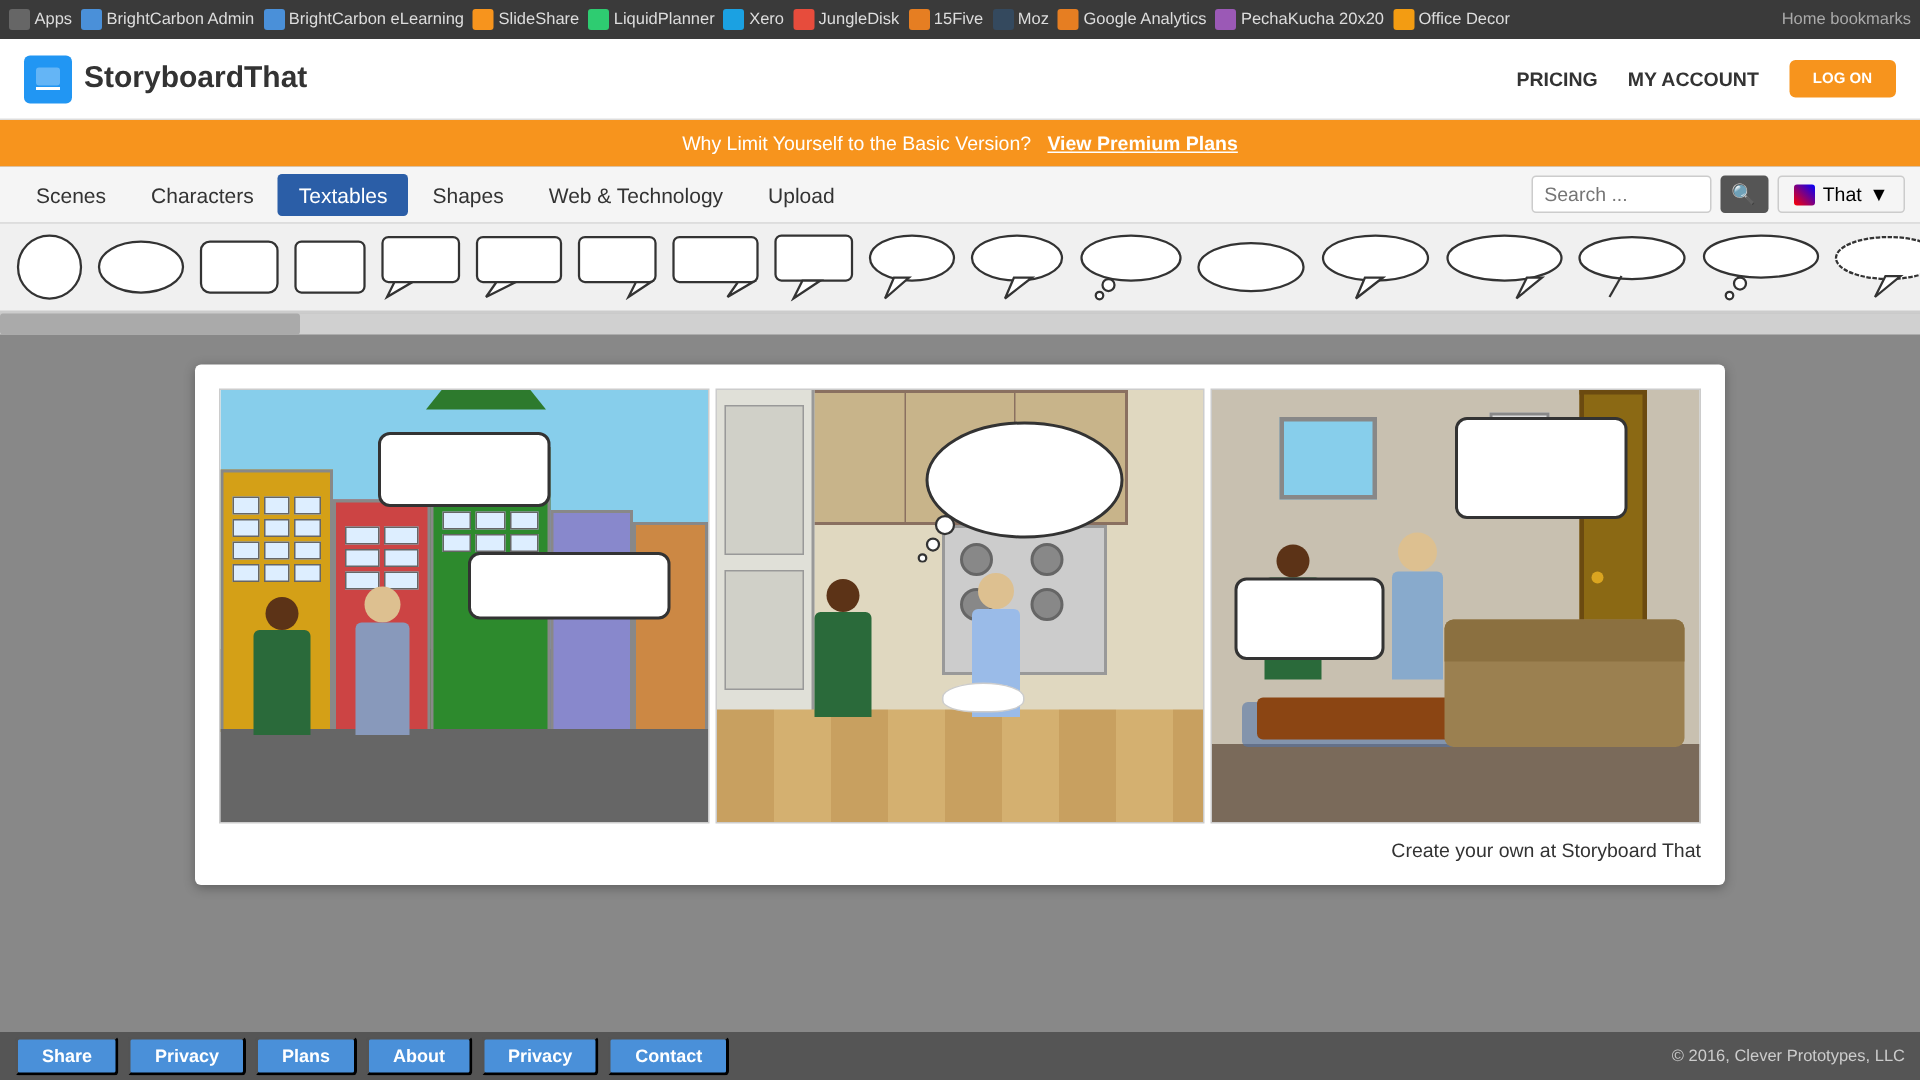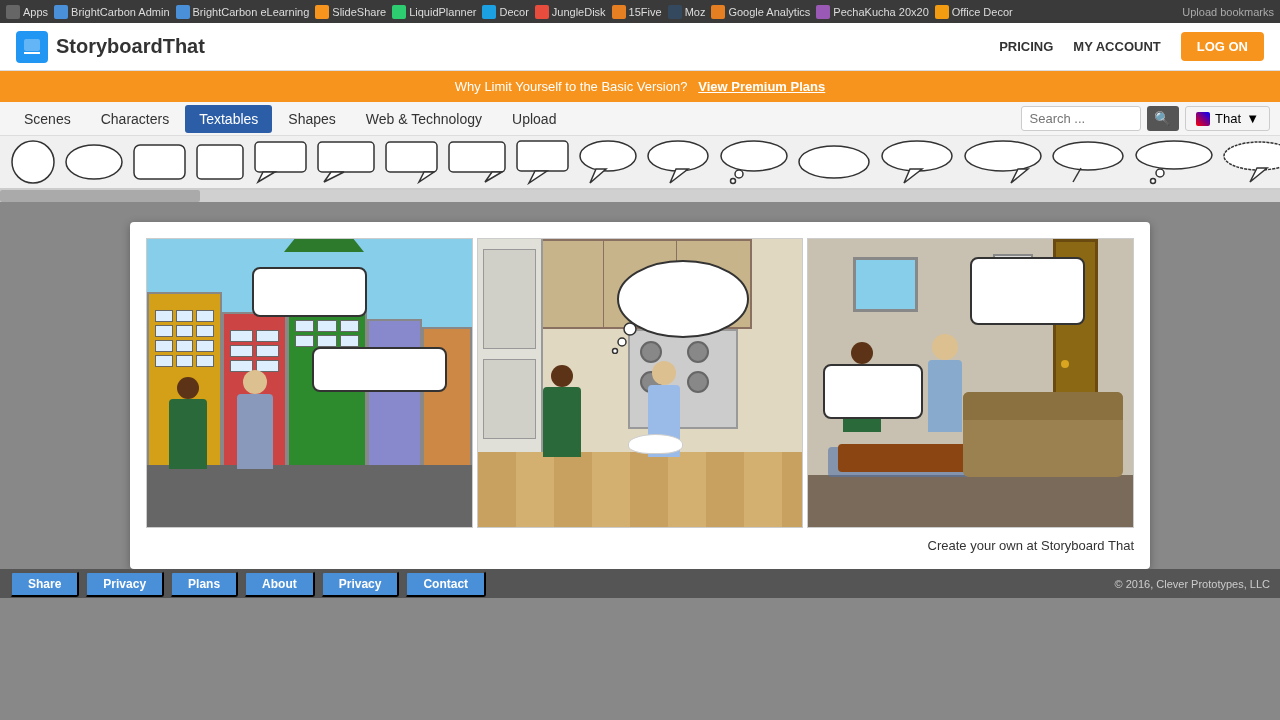--- a/index.html
+++ b/index.html
@@ -65,21 +65,21 @@
     }
     .header-nav .btn-account {
       color: #333; font-size: 13px; font-weight: bold; text-transform: uppercase; cursor: pointer;
     }
     .header-nav .btn-login {
       background: #f7941d;
       color: white;
       padding: 7px 16px;
       border-radius: 4px;
       font-weight: bold;
-      font-size: 13px;
+      font-size: 10px;
       cursor: pointer;
     }
 
     
     .premium-banner {
       background: #f7941d;
       color: white;
       text-align: center;
       padding: 8px;
       font-size: 13px;
@@ -268,21 +268,21 @@
     .footer-right {
       color: #ccc;
       font-size: 11px;
       margin-left: auto;
     }
 
     
     .page-wrapper {
       display: flex;
       flex-direction: column;
-      height: 598px;
+      height: 720px;
     }
 
     .main-content {
       background: #888;
       flex: 1;
       display: flex;
       flex-direction: column;
       align-items: center;
       padding-top: 20px;
       text-align: right;
@@ -309,21 +309,21 @@
     <span class="bm-item">
       <span class="icon-box" style="background:#f7941d"></span>
       <span>SlideShare</span>
     </span>
     <span class="bm-item">
       <span class="icon-box" style="background:#2ecc71"></span>
       <span>LiquidPlanner</span>
     </span>
     <span class="bm-item">
       <span class="icon-box" style="background:#1ba1e2"></span>
-      <span>Decor</span>
+      <span>Xero</span>
     </span>
     <span class="bm-item">
       <span class="icon-box" style="background:#e74c3c"></span>
       <span>JungleDisk</span>
     </span>
     <span class="bm-item">
       <span class="icon-box" style="background:#e67e22"></span>
       <span>15Five</span>
     </span>
     <span class="bm-item">
@@ -335,21 +335,21 @@
       <span>Google Analytics</span>
     </span>
     <span class="bm-item">
       <span class="icon-box" style="background:#9b59b6"></span>
       <span>PechaKucha 20x20</span>
     </span>
     <span class="bm-item">
       <span class="icon-box" style="background:#f39c12"></span>
       <span>Office Decor</span>
     </span>
-    <span style="margin-left:auto; color:#aaa; font-size:11px">Upload bookmarks</span>
+    <span style="margin-left:auto; color:#aaa; font-size:11px">Home bookmarks</span>
   </div>
 
   <div class="app-header">
     <div class="logo">
       <div class="logo-icon">
         <svg width="20" height="20" viewBox="0 0 20 20">
             <rect x="2" y="2" width="16" height="12" rx="2" fill="white" opacity="0.3"></rect>
             <line x1="2" y1="16" x2="18" y2="16" stroke="white" stroke-width="2"></line>
           </svg>
       </div>

